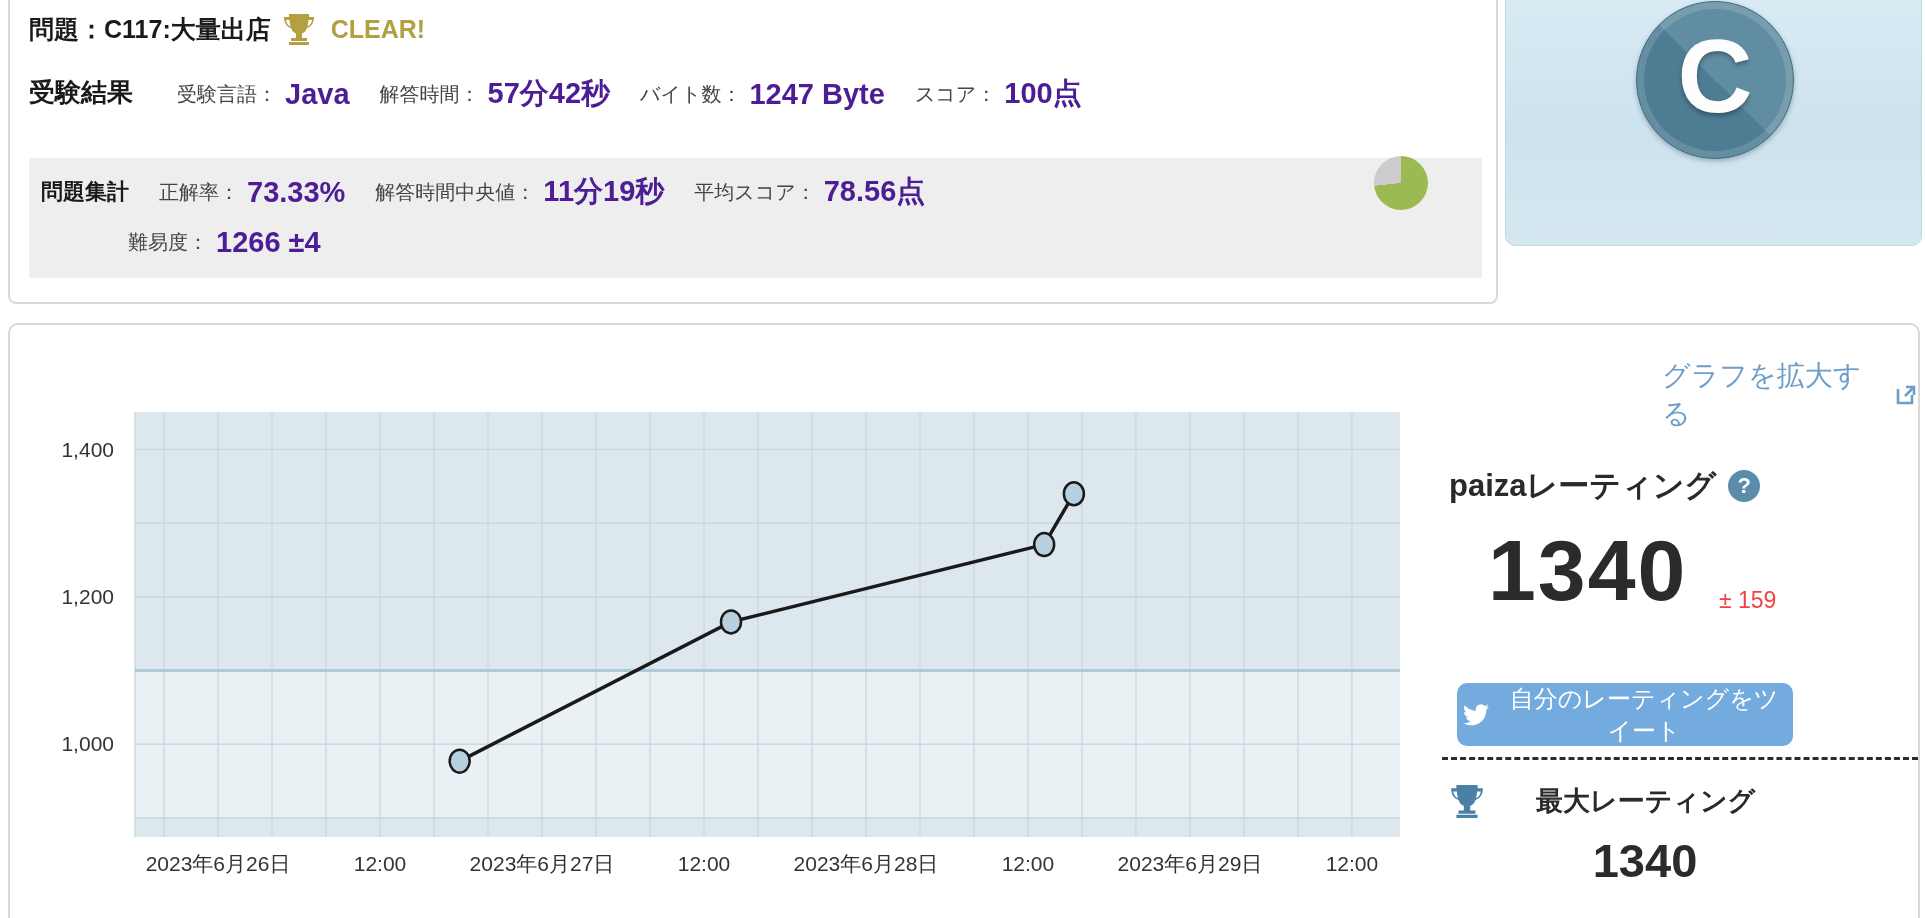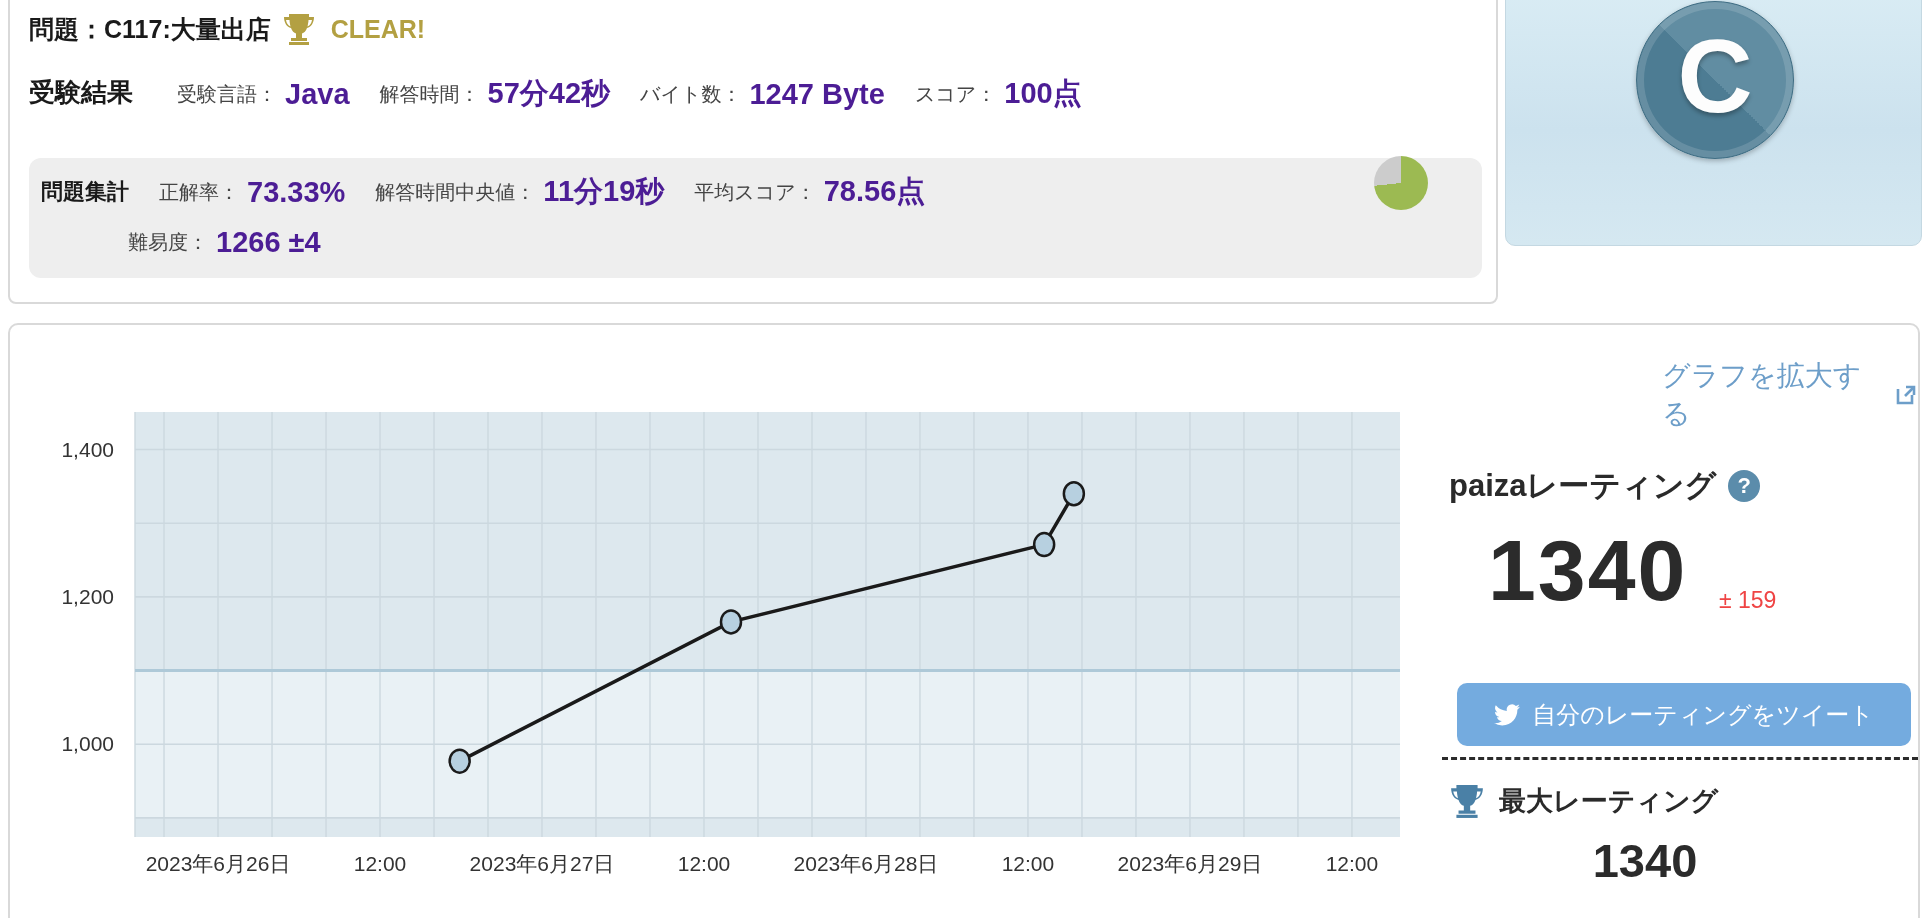--- a/index.html
+++ b/index.html
@@ -18,21 +18,21 @@
   .title-row{position:absolute;left:19px;top:22px;display:flex;align-items:center;gap:12px;}
   .title-text{font-size:25px;font-weight:bold;color:#1a1a1a;}
   .clear-text{font-size:25px;font-weight:bold;color:#b3a042;margin-left:4px;}
   .result-row{position:absolute;left:19px;top:84px;display:flex;align-items:baseline;}
   .section-label{font-size:26px;font-weight:bold;color:#1a1a1a;margin-right:44px;}
   .pair{display:flex;align-items:center;margin-right:30px;}
   .pair .lbl{font-size:20px;color:#444;margin-right:8px;}
   .pair .val{font-size:29px;font-weight:bold;color:#4c1d95;}
   .stats-box{
     position:absolute;left:19px;top:168px;width:1453px;height:120px;
-    background:#eeeeee;border-radius:12px;
+    background:#eeeeee;border-radius:2px;
   }
   .stats-row1{position:absolute;left:12px;top:14px;display:flex;align-items:baseline;}
   .stats-section{font-size:22px;font-weight:bold;color:#1a1a1a;margin-right:30px;}
   .stats-row2{position:absolute;left:99px;top:68px;display:flex;align-items:baseline;}
   .pie{
     position:absolute;left:1345px;top:-2px;width:54px;height:54px;border-radius:50%;
   }
   
   .card-badge{
     left:1505px;top:-12px;width:417px;height:258px;border-radius:10px;
@@ -72,33 +72,33 @@
     width:32px;height:32px;border-radius:50%;background:#5b8cab;color:#fff;
     display:flex;align-items:center;justify-content:center;
     font-size:22px;font-weight:bold;cursor:pointer;
   }
   .rating-value{
     position:absolute;left:1478px;top:196px;font-size:86px;font-weight:bold;color:#2b2b2b;
     letter-spacing:2px;
   }
   .rating-pm{position:absolute;left:1709px;top:262px;font-size:23px;color:#ef4444;}
   .tweet-btn{
-    position:absolute;left:1447px;top:358px;width:454px;height:63px;border:none;
+    position:absolute;left:1447px;top:358px;width:336px;height:63px;border:none;
     border-radius:10px;background:#74abdf;color:#fff;font-size:24px;
-    display:flex;align-items:center;justify-content:center;gap:12px;cursor:pointer;
+    display:flex;align-items:center;justify-content:flex-end;gap:12px;cursor:pointer;
     font-family:inherit;
   }
   .dash-divider{
     position:absolute;left:1432px;top:432px;width:476px;height:0;
     border-top:3px dashed #2b2b2b;
   }
   .max-rating-row{
     position:absolute;left:1439px;top:458px;display:flex;align-items:center;gap:14px;
   }
-  .max-rating-row .t{font-size:27px;font-weight:bold;color:#2a2a2a;}
+  .max-rating-row .t{font-size:27px;font-weight:bold;color:#2a2a2a;margin-left:37px;}
   .max-rating-value{
     position:absolute;left:1480px;top:508px;width:310px;text-align:center;
     font-size:47px;font-weight:bold;color:#2b2b2b;
   }
   svg{display:block;}
 </style>
 </head>
 <body>
 
 <div class="card card-top">

